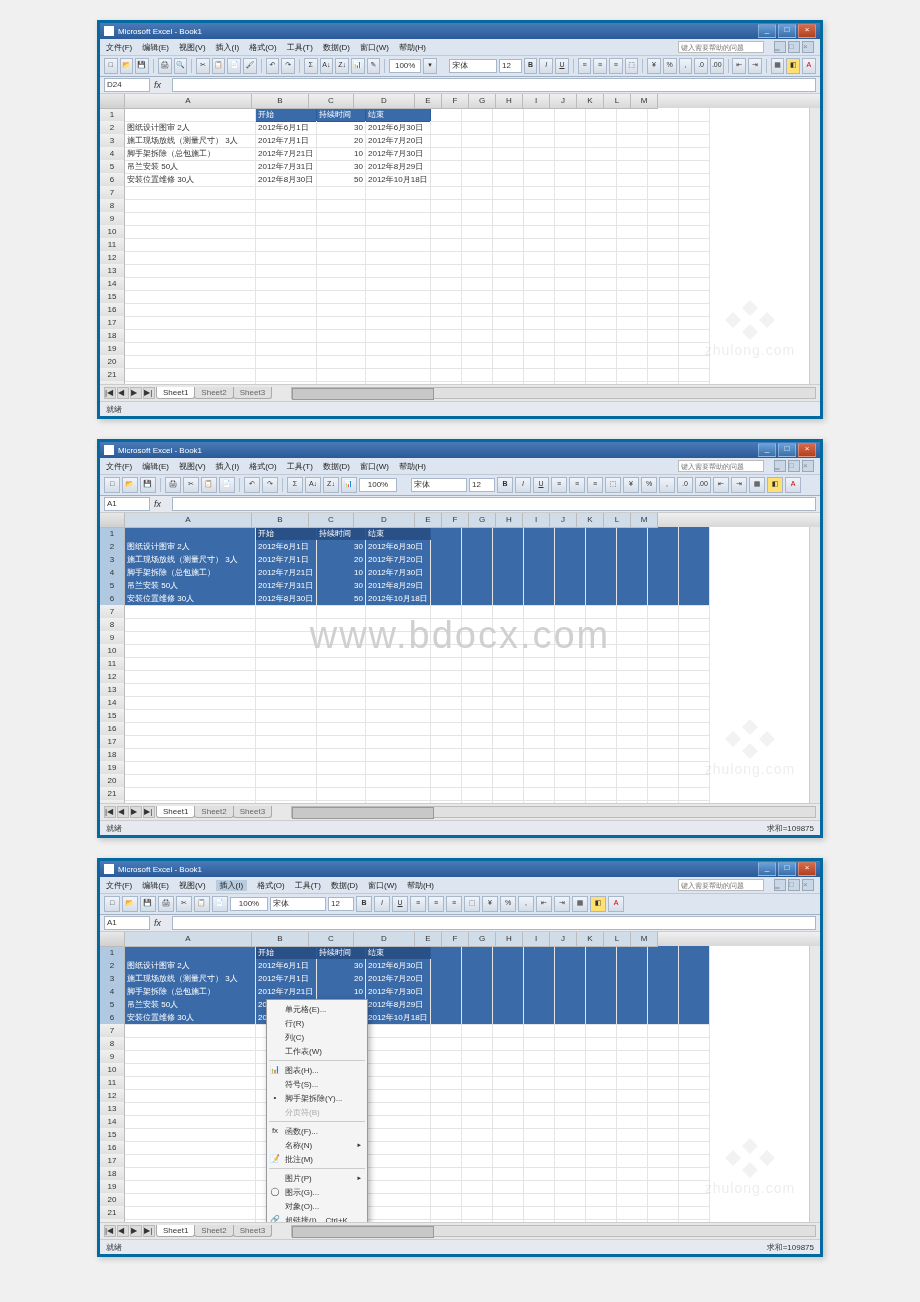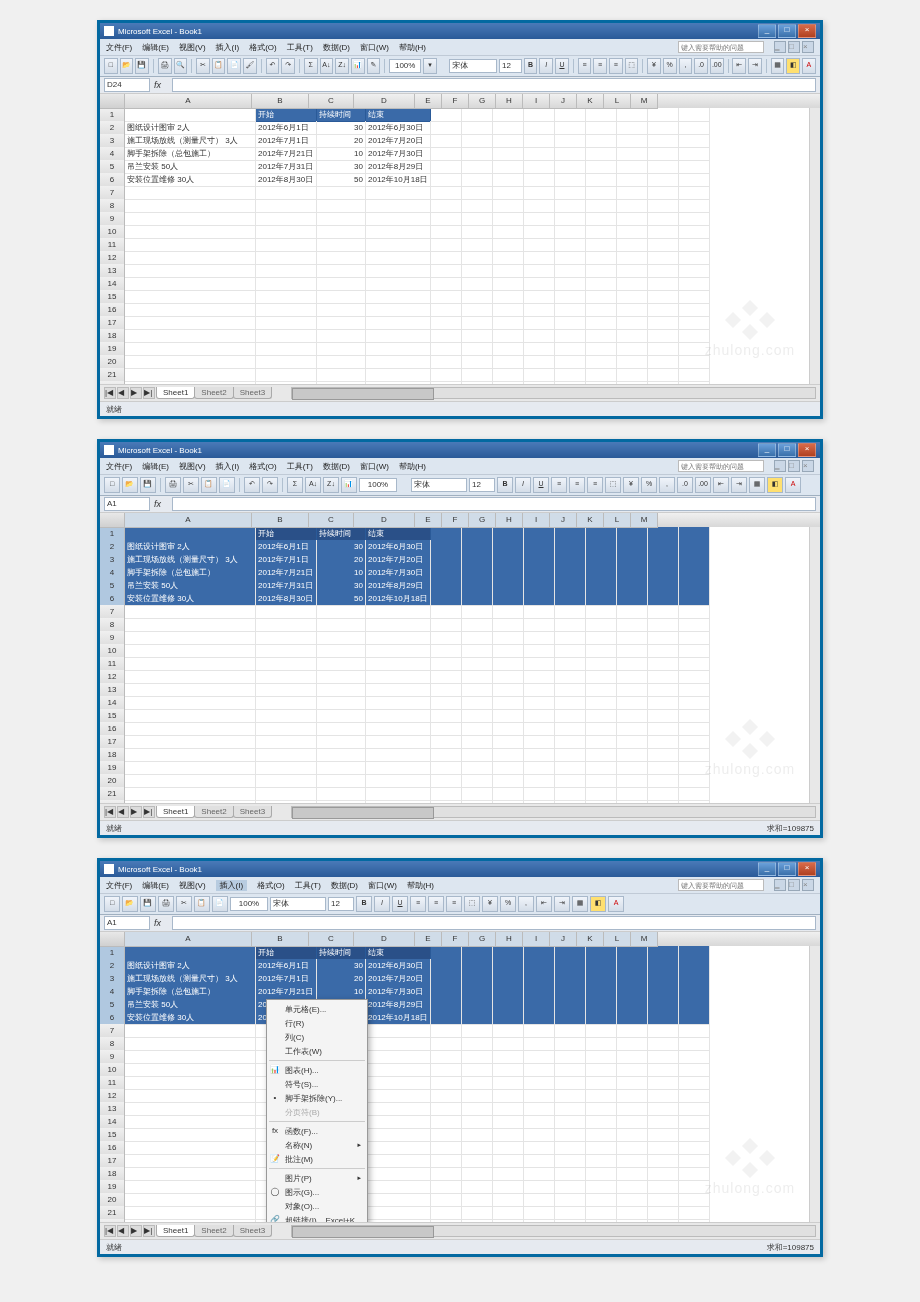--- a/index.html
+++ b/index.html
@@ -1168,20 +1168,21 @@
           <div class="cell" style="width: 26px;"></div>
           <div class="cell" style="width: 26px;"></div>
           <div class="cell" style="width: 26px;"></div>
           <div class="cell" style="width: 26px;"></div>
           <div class="cell" style="width: 26px;"></div>
           <div class="cell" style="width: 26px;"></div>
           <div class="cell" style="width: 26px;"></div>
           <div class="cell" style="width: 26px;"></div>
         </div>
       </div>
+    <div class="big-watermark">www.bdocx.com</div>
     <div class="watermark">
       <svg width="50" height="40" viewBox="0 0 50 40">
           <g fill="#aaa">
             <polygon points="25,0 33,8 25,16 17,8"></polygon>
             <polygon points="25,24 33,32 25,40 17,32"></polygon>
             <polygon points="8,12 16,20 8,28 0,20"></polygon>
             <polygon points="42,12 50,20 42,28 34,20"></polygon>
           </g>
         </svg>
       <div class="wm-text">zhulong.com</div>
@@ -1687,21 +1688,21 @@
         </div>
         <div class="ctx-item">
           <span class="ctx-icon">◯</span>
           <span>图示(G)...</span>
         </div>
         <div class="ctx-item">
           <span>对象(O)...</span>
         </div>
         <div class="ctx-item">
           <span class="ctx-icon">🔗</span>
-          <span>超链接(I)...   Excel+K</span>
+          <span>超链接(I)...   Ctrl+K</span>
         </div>
       </div>
     <div class="watermark">
       <svg width="50" height="40" viewBox="0 0 50 40">
           <g fill="#aaa">
             <polygon points="25,0 33,8 25,16 17,8"></polygon>
             <polygon points="25,24 33,32 25,40 17,32"></polygon>
             <polygon points="8,12 16,20 8,28 0,20"></polygon>
             <polygon points="42,12 50,20 42,28 34,20"></polygon>
           </g>

